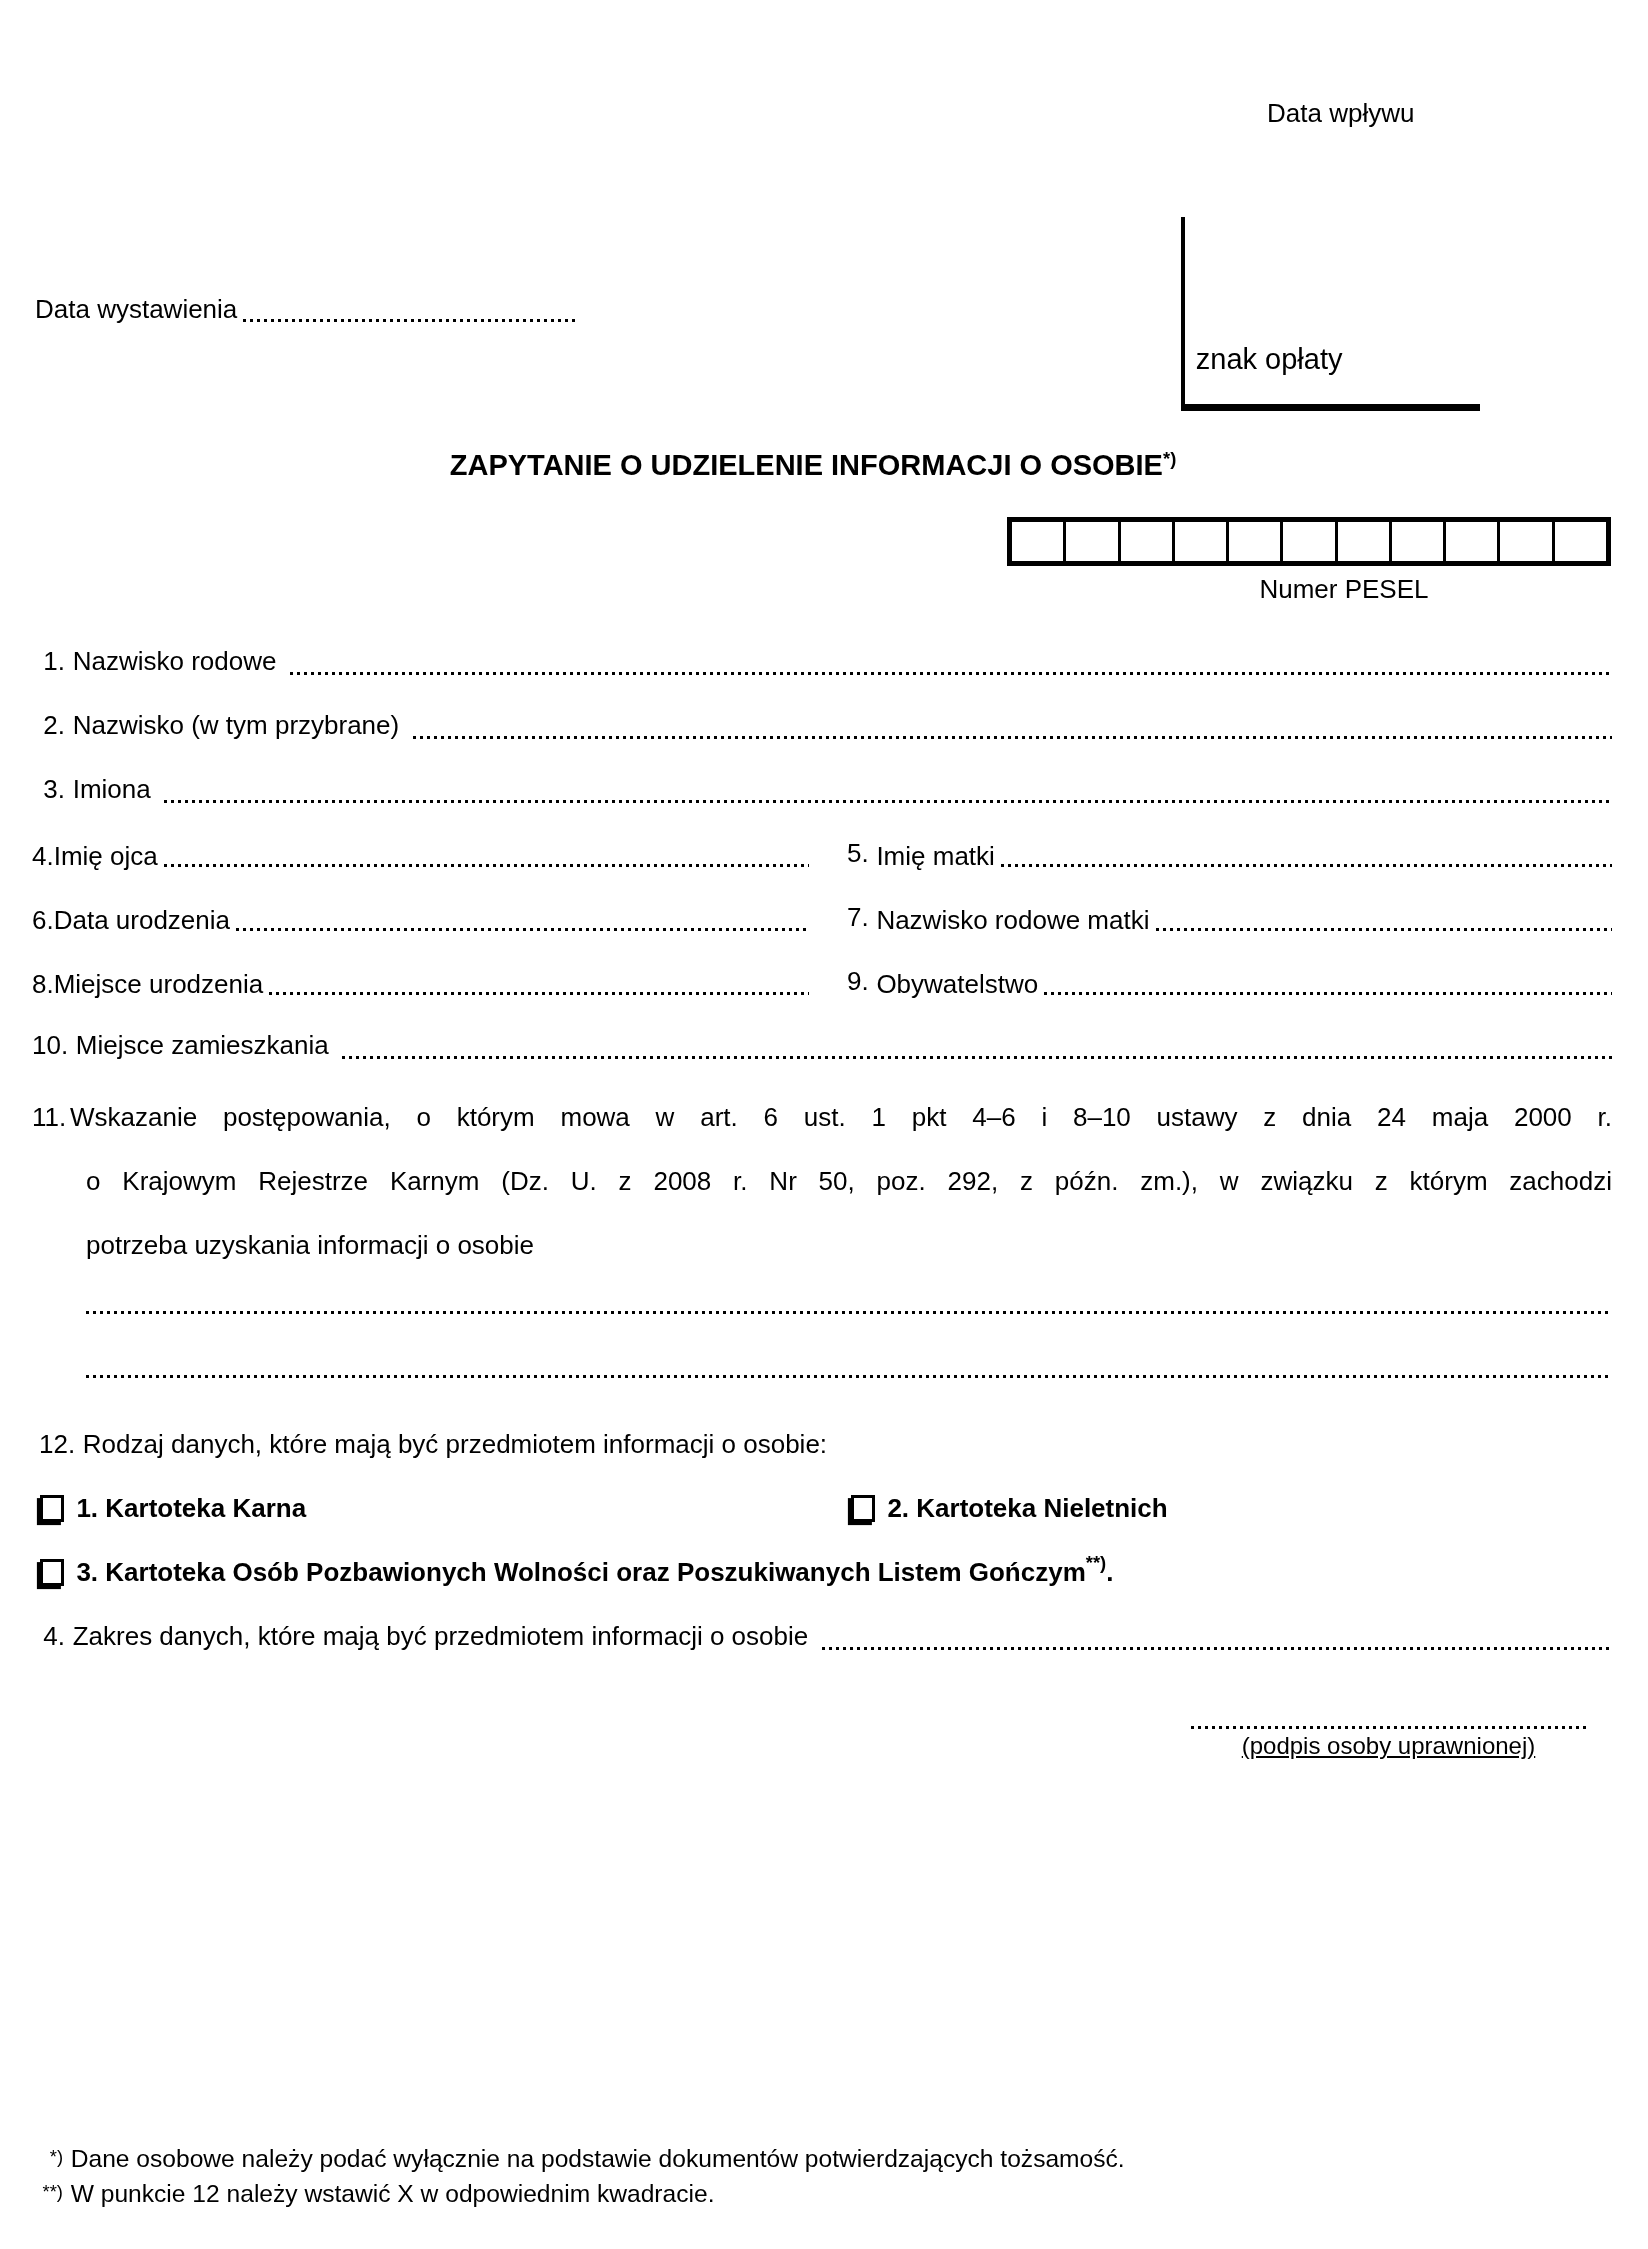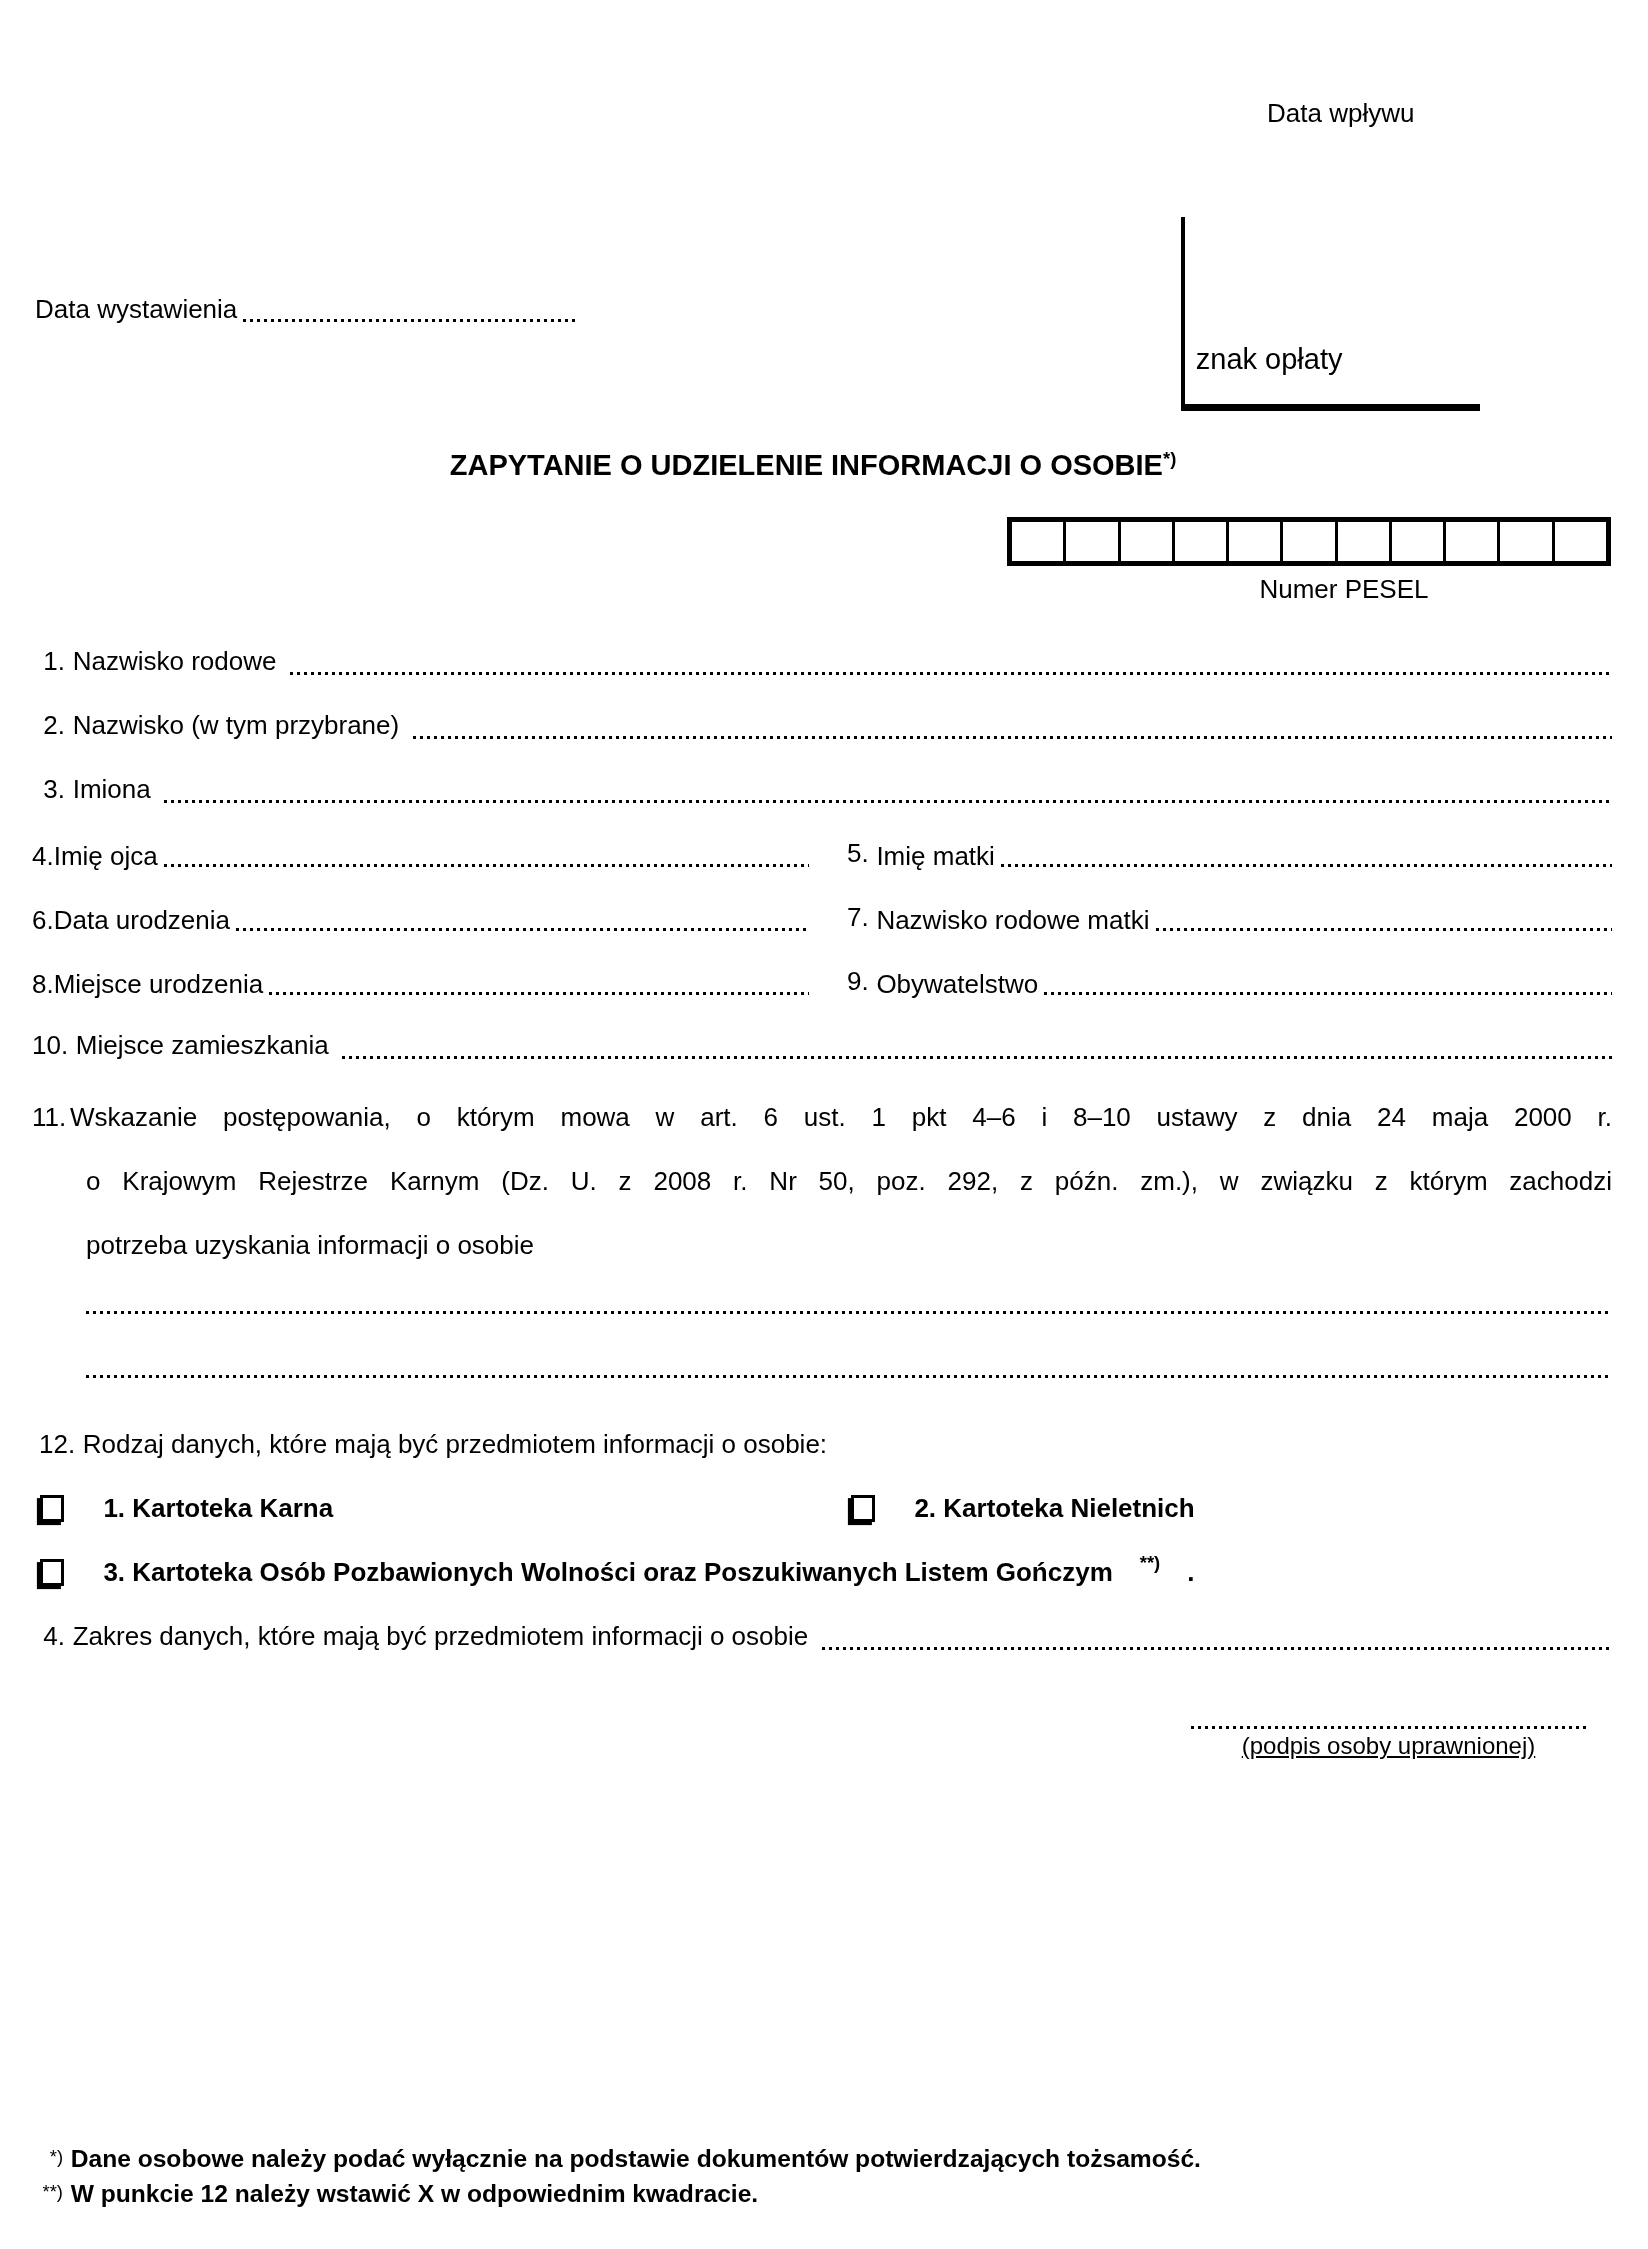--- a/index.html
+++ b/index.html
@@ -54,38 +54,38 @@
   .p11{line-height:64px;margin-top:-6.1px;}
   .p11 .jline{text-align:justify;text-align-last:justify;}
   .p11 .jline .num{display:inline-block;width:33px;text-align:right;margin-right:5px;}
   .p11 .ind{padding-left:54px;}
   .dotline{height:3.1px;margin-left:54px;background:repeating-linear-gradient(90deg,#000 0 3.1px,transparent 3.1px 7px);}
   .dl-a{margin-top:34px;}
   .dl-b{margin-top:61px;}
   .row12{margin-top:48px;margin-left:7px;}
   
   .cbrow{display:flex;align-items:center;height:37px;margin-top:27px;}
-  .cbitem{display:flex;align-items:center;font-weight:bold;gap:27px;}
+  .cbitem{display:flex;align-items:center;font-weight:bold;}
   .cbrow-1 .cbitem:first-child{margin-left:4.6px;flex:0 0 811px;}
   .cbrow-3 .cbitem{margin-left:4.6px;}
   .cbglyph{
     display:inline-block;width:18.4px;height:21.5px;border:3.1px solid #000;background:#fff;
     box-shadow:-3.1px 3.1px 0 0 #000;margin-right:12.3px;margin-left:3.1px;
   }
   .cbsup{font-size:18.4px;position:relative;top:-9.2px;font-weight:bold;}
   .row13{margin-top:27px;}
   
   .signature{position:absolute;left:1183px;top:1726px;width:411px;text-align:center;font-size:24px;}
   .sig-dots{height:3.1px;background:repeating-linear-gradient(90deg,#000 0 3.1px,transparent 3.1px 7px);margin:0 7.7px;}
   .sig-caption{margin-top:1px;line-height:31px;text-decoration:underline;}
   
   .footnotes{position:absolute;left:32px;top:2141px;width:1580px;font-size:24.6px;}
   .fnline{display:flex;align-items:flex-end;height:35px;}
   .fnmark{flex:0 0 31px;text-align:right;margin-right:7.7px;font-size:18.4px;position:relative;top:-7.7px;}
-  .fntext{line-height:35px;font-weight:bold;}
+  .fntext{line-height:35px;}
 </style>
 </head>
 <body>
 
 <div class="page">
 
 
 
   <div class="data-wplywu">Data wpływu</div>
 

